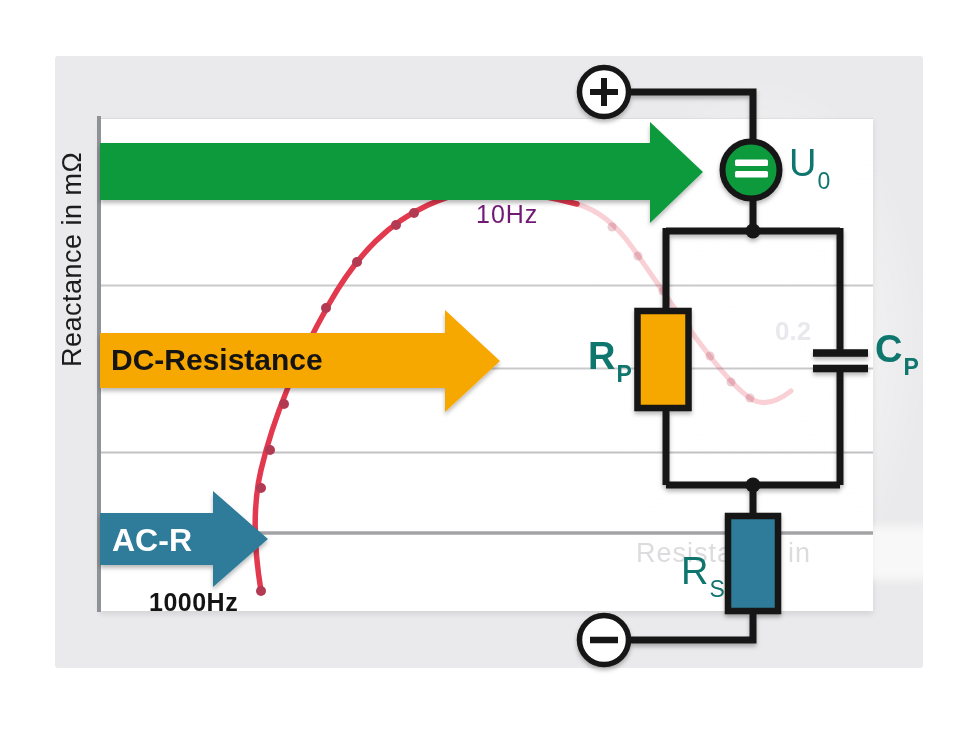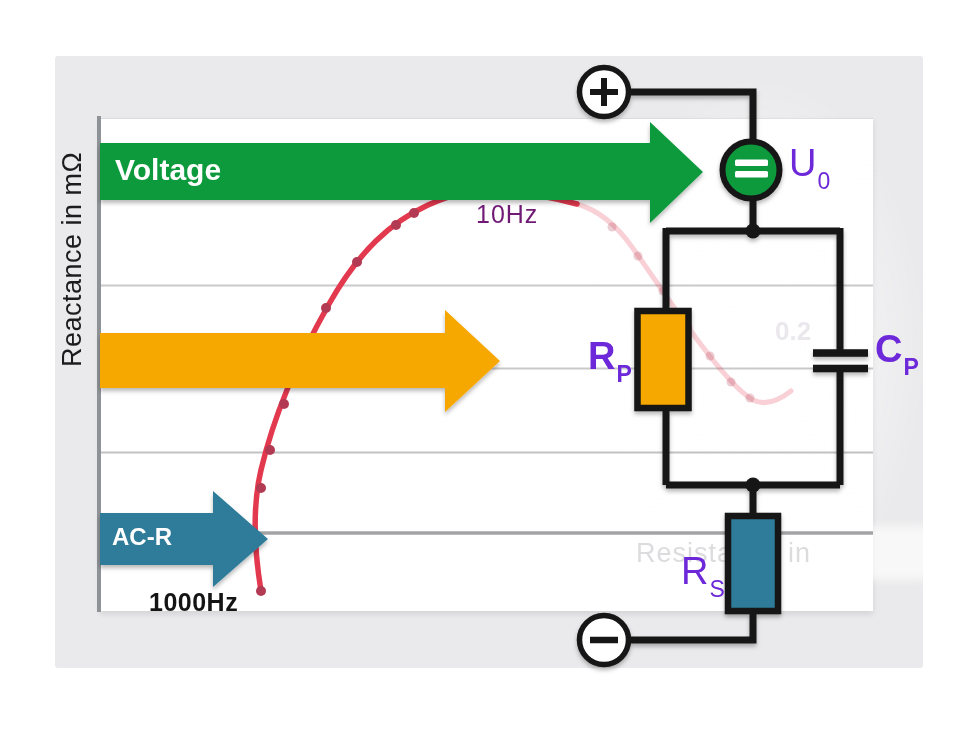--- a/index.html
+++ b/index.html
@@ -29,24 +29,24 @@
   .lbl{position:absolute; white-space:nowrap; line-height:1.05;}
   .ylabel{
     left:58px; top:367px; transform:rotate(-90deg); transform-origin:0 0;
     font-size:27px; letter-spacing:0.5px; color:#1c1c1e;
   }
   .arrow-label{font-weight:bold;}
   .arrow-label.light{color:#ffffff;}
   .arrow-label.dark{color:#141414;}
   .voltage-label{left:115px; top:154px; font-size:30px;}
   .dc-label{left:111px; top:344px; font-size:30px;}
-  .acr-label{left:112px; top:524px; font-size:24px;text-align:center;}
+  .acr-label{left:112px; top:524px; font-size:32px;text-align:center;}
   .freq-top{left:476px; top:201px; font-size:25px; color:#701a75; letter-spacing:1px;}
   .freq-bottom{left:149px; top:581px; font-size:25px; font-weight:bold; color:#141414; letter-spacing:0.5px;margin-top:8px;}
-  .circ-label{font-size:38px; color:#6d28d9;}
+  .circ-label{font-size:38px; color:#0f766e;}
   .circ-label sub{font-size:23px; position:relative; top:4px; margin-left:1px;}
   .u0-label{left:789px; top:144px;}
   .rp-label{left:588px; top:337px;font-weight:bold;}
   .cp-label{left:875px; top:330px;font-weight:bold;}
   .rs-label{left:681px; top:552px;}
   .wm-value{left:775px; top:318px; font-size:26px; color:rgba(158,152,168,0.22); font-weight:bold;}
   .wm-xaxis{left:636px; top:539px; font-size:27px; color:rgba(140,140,148,0.30); letter-spacing:1px;}
 </style>
 </head>
 <body>
@@ -149,21 +149,21 @@
 
       <g aria-label="−">
         <circle cx="604" cy="640" r="24.5" fill="#ffffff" stroke="#161616" stroke-width="5.5"></circle>
         <line x1="590" y1="640" x2="618" y2="640" stroke="#161616" stroke-width="6.5"></line>
       </g>
     </g>
   </svg>
 
   <div class="lbl ylabel">Reactance in mΩ</div>
 
-  <div class="lbl arrow-label light voltage-label">Voltage</div>
+  <div class="lbl arrow-label dark dc-label">DC-Resistance</div>
   <div class="lbl arrow-label light acr-label">AC-R</div>
 
   <div class="lbl freq-top">10Hz</div>
   <div class="lbl freq-bottom">1000Hz</div>
 
   <div class="lbl circ-label u0-label">
     <span>U</span><sub>0</sub>
   </div>
   <div class="lbl circ-label rp-label">
     <span>R</span><sub>P</sub>

